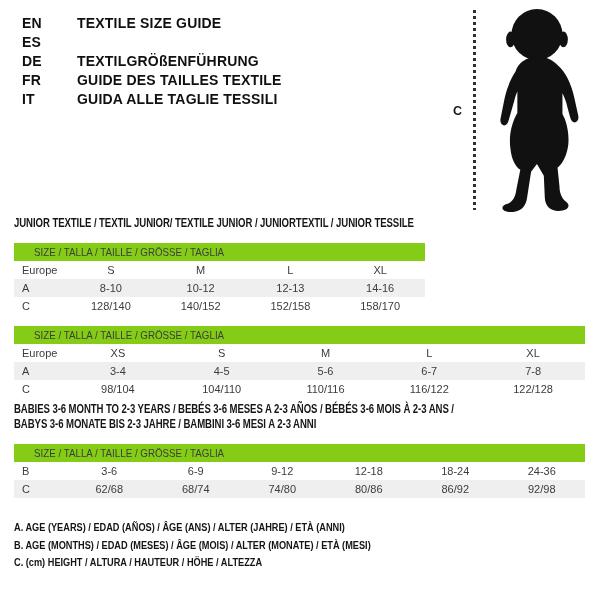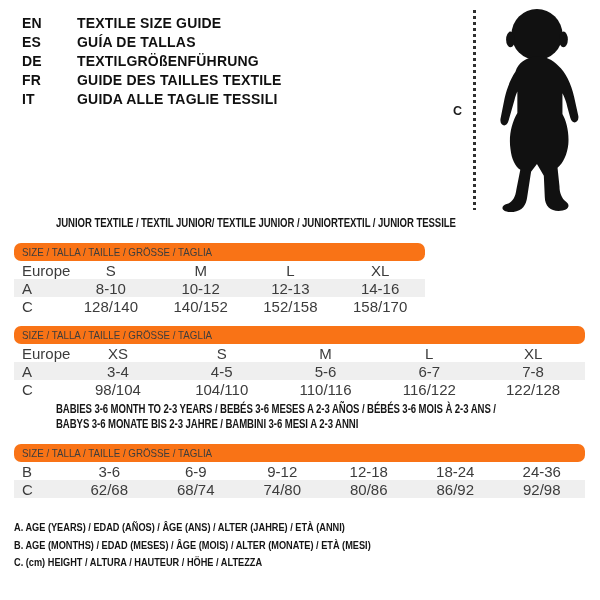--- a/index.html
+++ b/index.html
@@ -19,31 +19,31 @@
                background:repeating-linear-gradient(to bottom,#2f2f2f 0 3px,transparent 3px 6px);}
   .height-label{position:absolute;left:5px;top:98px;font-size:12.5px;font-weight:bold;color:#1a1a1a;}
   .silhouette{position:absolute;left:38px;top:0;width:98px;height:208px;}
 
   
   .content{position:absolute;left:14px;top:216px;width:572px;}
 
   .cond{display:inline-block;transform:scaleX(.8);transform-origin:0 50%;white-space:nowrap;}
 
   .size-table{margin:0;}
-  .tbl-title{margin-bottom:12px;margin-left:42px;}
+  .tbl-title{margin-bottom:12px;}
   .tbl-title-line{display:block;transform:scaleX(.8);transform-origin:0 50%;
                   white-space:nowrap;font-weight:bold;font-size:12px;
                   letter-spacing:-.1px;color:#161616;line-height:15px;}
   .tbl-title-line sub{font-size:8.5px;}
 
-  .tbl-band{height:18px;background:#f97316;display:flex;align-items:center;
-            padding-left:8px;box-sizing:border-box;border-radius:7px;}
+  .tbl-band{height:18px;background:#84cc16;display:flex;align-items:center;
+            padding-left:20px;box-sizing:border-box;}
   .tbl-band .cond{transform:scaleX(.85);font-size:11.5px;color:#3d3d3d;}
 
-  .trow{display:flex;height:18px;align-items:center;font-size:15px;color:#3c3c3c;}
+  .trow{display:flex;height:18px;align-items:center;font-size:11px;color:#3c3c3c;}
   .trow.shaded{background:#efefef;}
   .tlabel{width:52px;flex:0 0 52px;padding-left:8px;box-sizing:border-box;}
   .tcell{flex:1;text-align:center;}
 
   .narrow{width:411px;}
   .wide{width:571px;}
   .gap-sm{margin-top:11px;}
   .gap-xs{margin-top:4px;}
 
   .footnotes{margin-top:21px;}
@@ -56,21 +56,20 @@
 
 <div class="page">
 
   <div class="lang-block">
       <div class="lang-row">
         <div class="lang-code">EN</div>
         <div class="lang-label">TEXTILE SIZE GUIDE</div>
       </div>
       <div class="lang-row">
         <div class="lang-code">ES</div>
-        <div class="lang-label">GUÍA DE TALLAS</div>
       </div>
       <div class="lang-row">
         <div class="lang-code">DE</div>
         <div class="lang-label">TEXTILGRÖßENFÜHRUNG</div>
       </div>
       <div class="lang-row">
         <div class="lang-code">FR</div>
         <div class="lang-label">GUIDE DES TAILLES TEXTILE</div>
       </div>
       <div class="lang-row">

